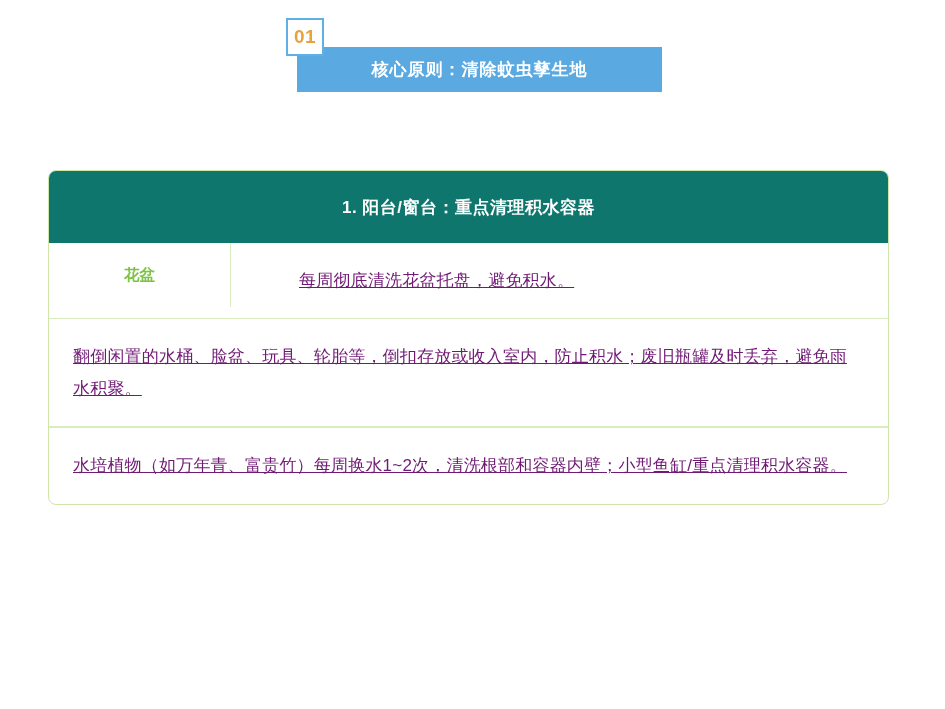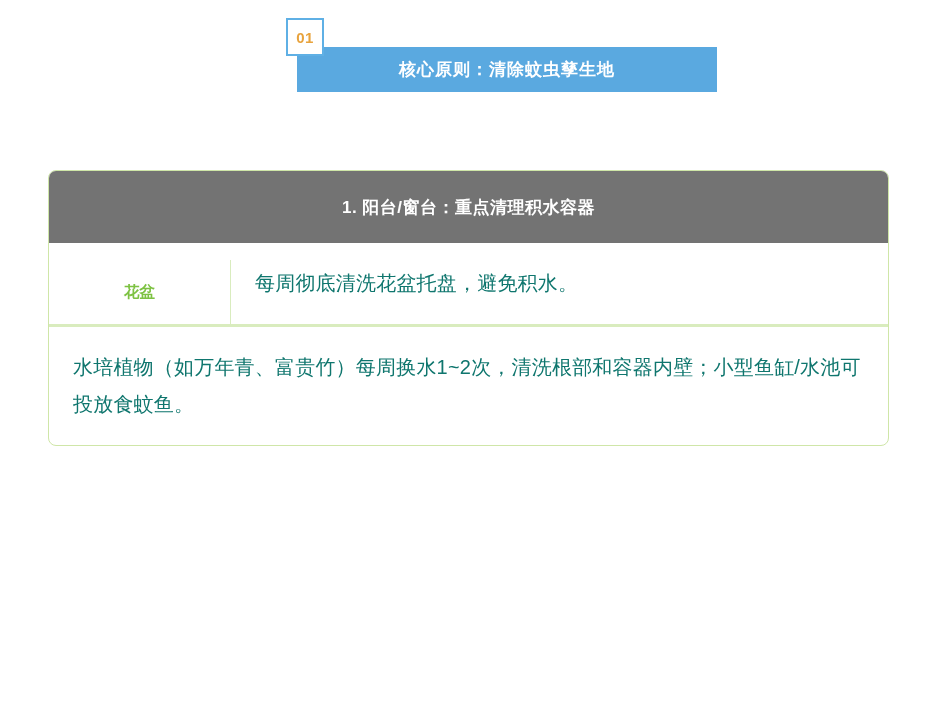--- a/index.html
+++ b/index.html
@@ -27,30 +27,30 @@
     top: 18px;
     width: 38px;
     height: 38px;
     background: #ffffff;
     border: 2px solid #5fb0e5;
     box-sizing: border-box;
     display: flex;
     align-items: center;
     justify-content: center;
     color: #e8a33d;
-    font-size: 15px;
+    font-size: 19px;
     font-weight: bold;
     letter-spacing: 0.5px;
     z-index: 3;
   }
   .title-bar {
     position: absolute;
     left: 297px;
     top: 47px;
-    width: 420px;
+    width: 365px;
     height: 45px;
     background: #5aa9e0;
     z-index: 2;
     display: flex;
     align-items: center;
     justify-content: center;
   }
   .title-bar-text {
     color: #ffffff;
     font-size: 17px;
@@ -64,36 +64,37 @@
     left: 48px;
     top: 170px;
     width: 841px;
     border: 1px solid #cfe6a8;
     border-radius: 8px;
     box-sizing: border-box;
     background: #ffffff;
     overflow: hidden;
   }
   .card-header {
-    background: #737373;
+    background: #0f766e;
     height: 72px;
     display: flex;
     align-items: center;
     justify-content: center;
   }
   .card-header-text {
     color: #ffffff;
     font-size: 17px;
     font-weight: bold;
     letter-spacing: 0.5px;
   }
   .row {
     display: flex;
-    align-items: flex-end;
+    align-items: flex-start;
     border-top: 1px solid #d9ecbe;
+    gap: 44px;
   }
   .row:first-of-type {
     border-top: none;
   }
   .row-label {
     width: 182px;
     min-width: 182px;
     border-right: 1px solid #d9ecbe;
     box-sizing: border-box;
     display: flex;
@@ -103,24 +104,25 @@
     color: #7dc242;
     font-size: 15.5px;
     font-weight: bold;
     line-height: 1.55;
     padding: 20px 6px;
   }
   .row-content {
     flex: 1;
     box-sizing: border-box;
     padding: 22px 24px 22px 24px;
-    font-size: 20px;
+    font-size: 17px;
     line-height: 1.85;
-    color: #0f766e;
+    color: #701a75;
     letter-spacing: 0.2px;
+    text-decoration: underline;
   }
 </style>
 </head>
 <body>
 
 <div class="header-wrap">
   <div class="badge-number">01</div>
   <div class="title-bar">
     <span class="title-bar-text">核心原则：清除蚊虫孳生地</span>
   </div>
@@ -129,20 +131,21 @@
 <div class="card">
   <div class="card-header">
     <span class="card-header-text">1. 阳台/窗台：重点清理积水容器</span>
   </div>
   <div id="rows-container">
       <div class="row">
         <div class="row-label">花盆</div>
         <div class="row-content">每周彻底清洗花盆托盘，避免积水。</div>
       </div>
       <div class="row">
+        <div class="row-content">翻倒闲置的水桶、脸盆、玩具、轮胎等，倒扣存放或收入室内，防止积水；废旧瓶罐及时丢弃，避免雨水积聚。</div>
       </div>
       <div class="row">
       </div>
       <div class="row">
-        <div class="row-content">水培植物（如万年青、富贵竹）每周换水1~2次，清洗根部和容器内壁；小型鱼缸/水池可投放食蚊鱼。</div>
+        <div class="row-content">水培植物（如万年青、富贵竹）每周换水1~2次，清洗根部和容器内壁；小型鱼缸/重点清理积水容器。</div>
       </div>
     </div>
 </div>
 
 </body></html>

